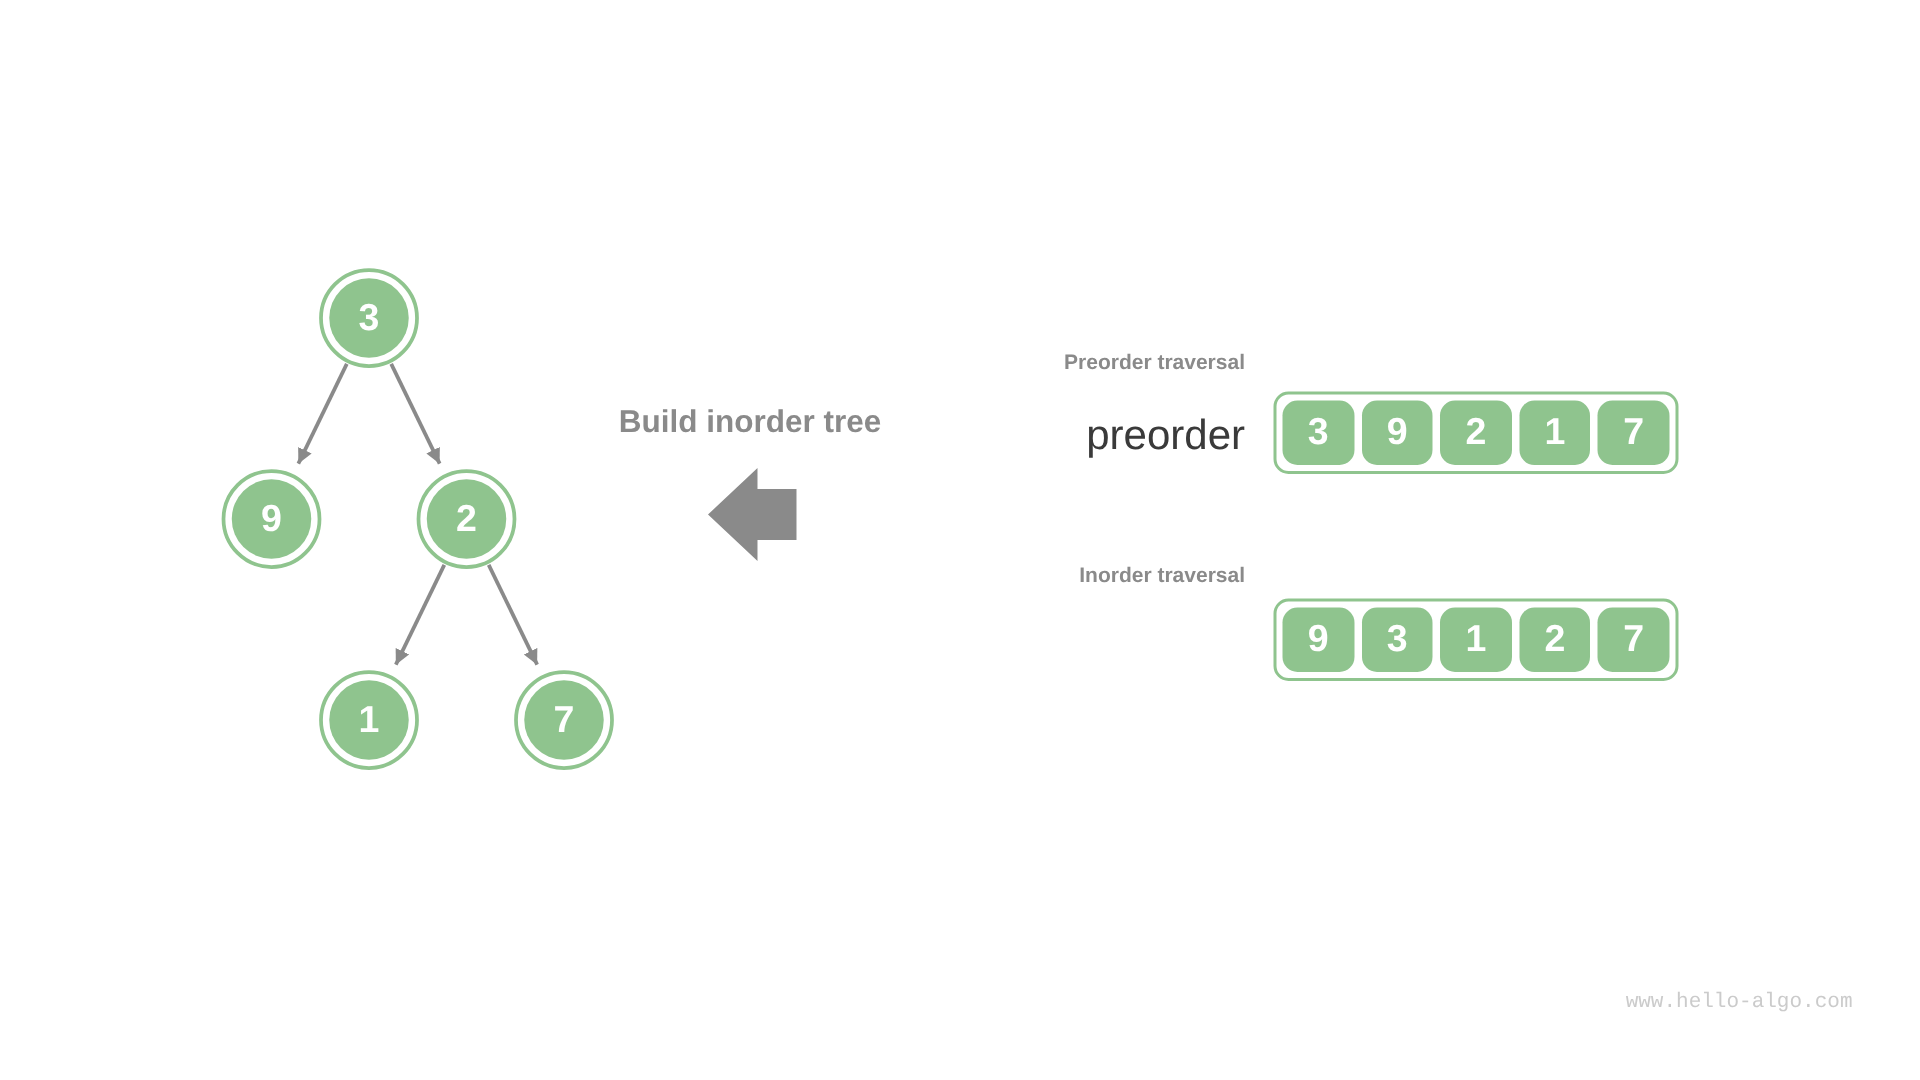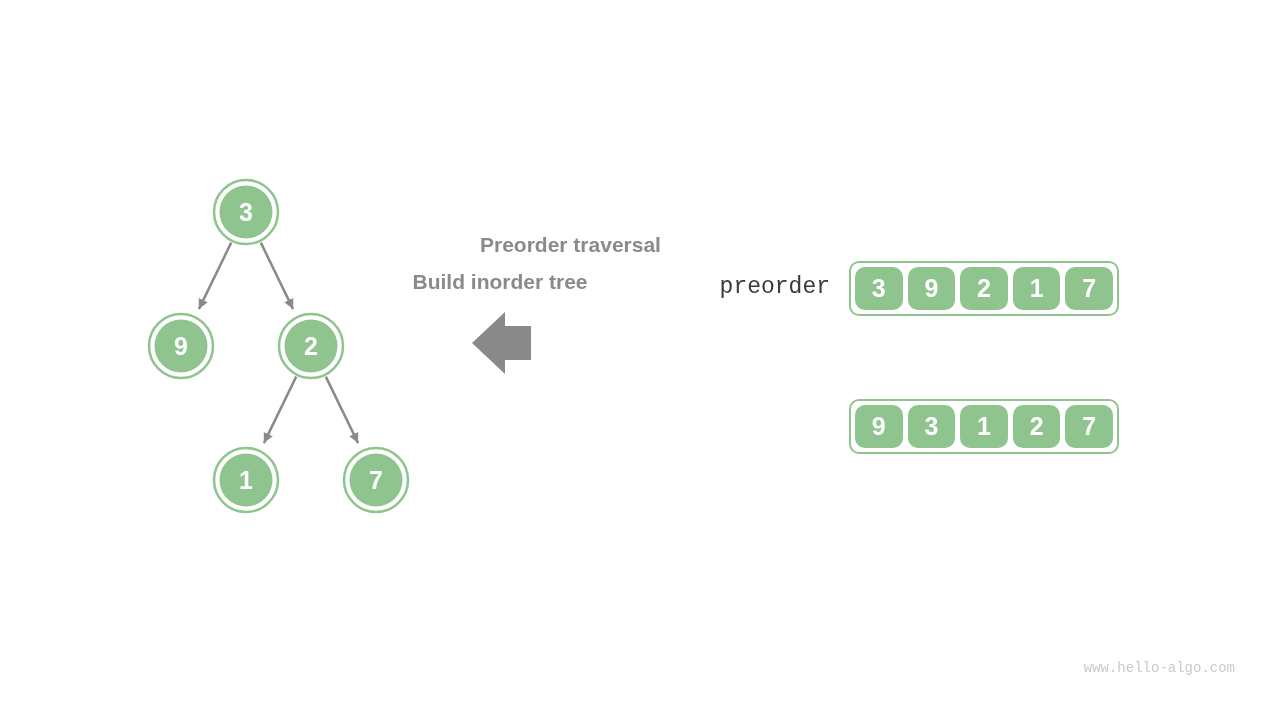--- a/index.html
+++ b/index.html
@@ -44,30 +44,31 @@
     font-weight: bold;
     color: var(--gray);
   }
   .block-arrow-svg { position: absolute; left: 467px; top: 308px; }
   .block-arrow { fill: var(--gray); }
 
   
   .trav-title {
     position: absolute;
     left: 480px; width: 350px;
-    font-size: 21px;
+    text-align: right;
+    font-size: 14px;
     font-weight: bold;
     color: var(--gray);
   }
   .trav-name {
     position: absolute;
     left: 480px; width: 350px;
     text-align: right;
-    font-family: Liberation Mono, monospace;
-    font-size: 23px;
+    font-family: Liberation Sans, sans-serif;
+    font-size: 28px;
     color: var(--dark);
   }
   .title-preorder { top: 233px; }
   .name-preorder  { top: 274px; }
   .title-inorder  { top: 375px; }
   .name-inorder   { top: 413px; }
 
   
   .array-box {
     position: absolute;
@@ -157,20 +158,21 @@
   <div class="trav-title title-preorder">Preorder traversal</div>
   <div class="trav-name name-preorder">preorder</div>
   <div class="array-box array-preorder">
       <div class="cell">3</div>
       <div class="cell">9</div>
       <div class="cell">2</div>
       <div class="cell">1</div>
       <div class="cell">7</div>
     </div>
 
+  <div class="trav-title title-inorder">Inorder traversal</div>
   <div class="array-box array-inorder">
       <div class="cell">9</div>
       <div class="cell">3</div>
       <div class="cell">1</div>
       <div class="cell">2</div>
       <div class="cell">7</div>
     </div>
 
   <div class="watermark">www.hello-algo.com</div>
 

